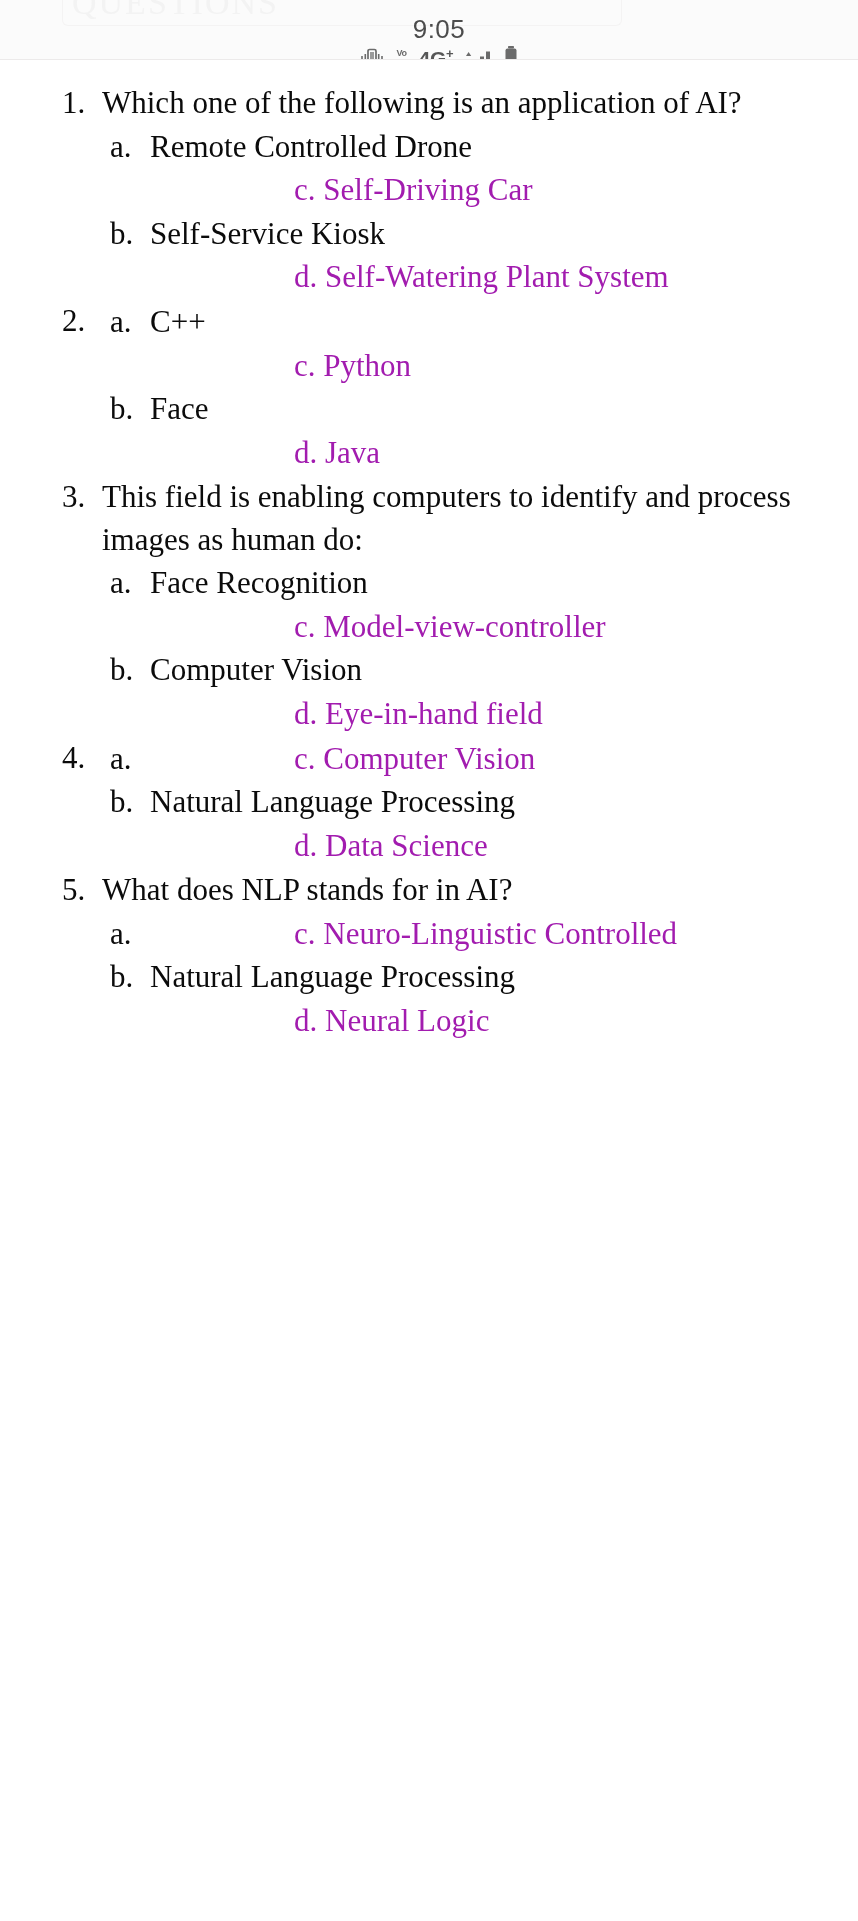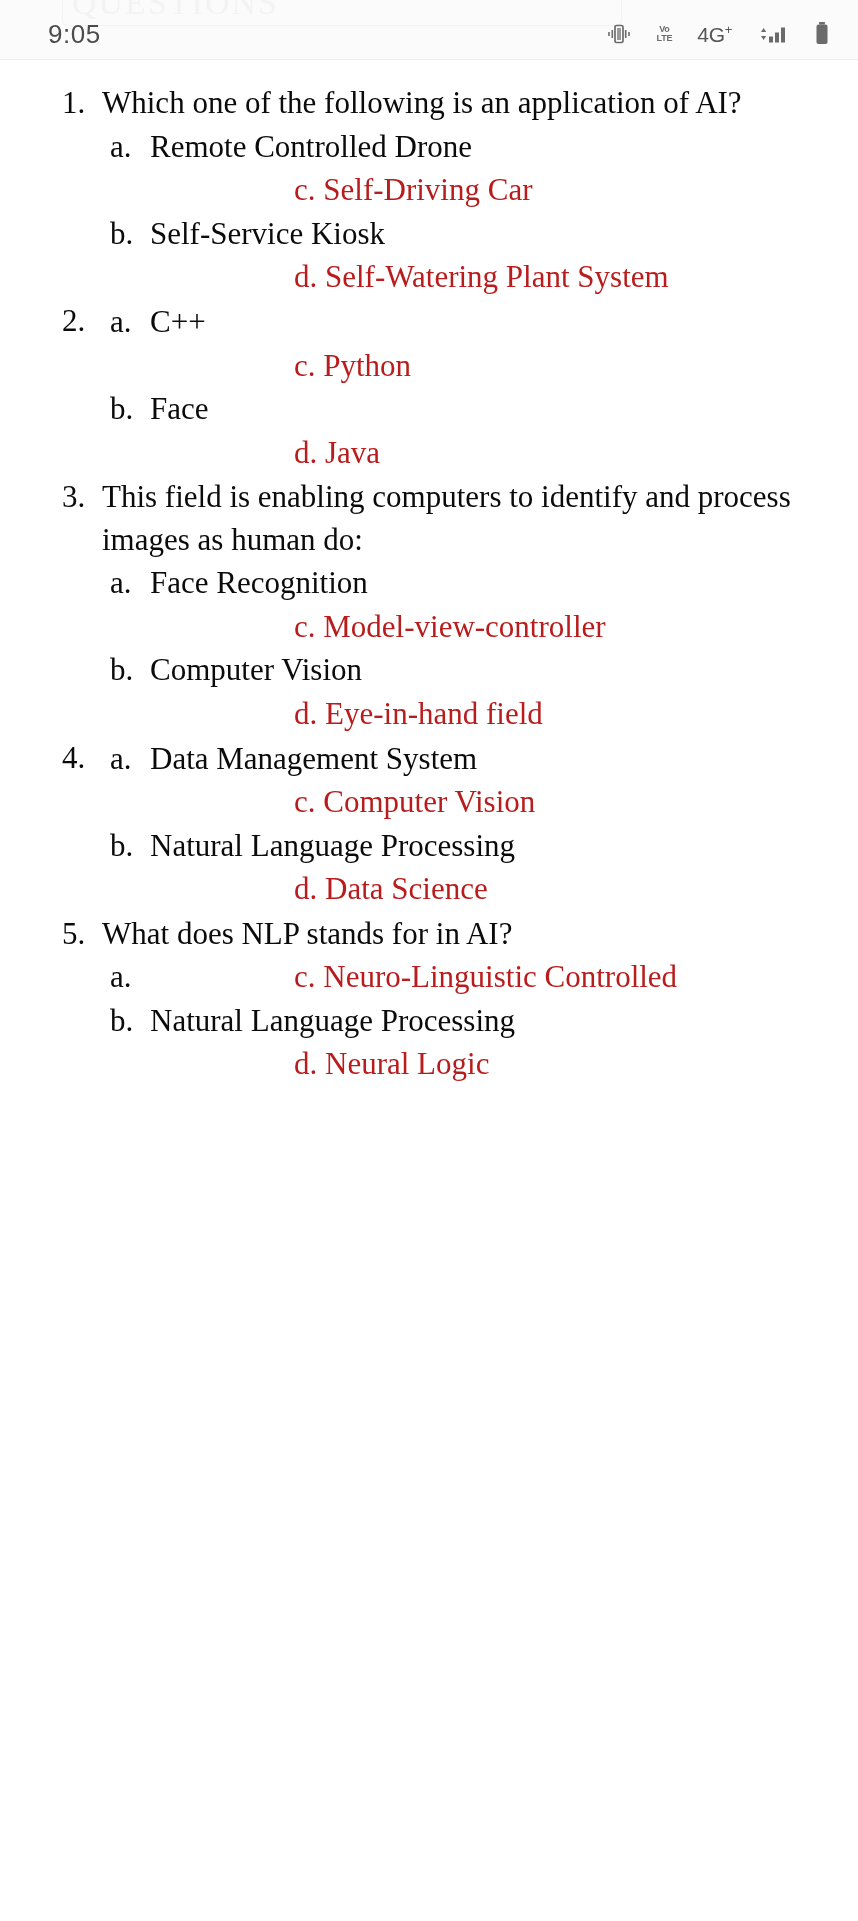--- a/index.html
+++ b/index.html
@@ -26,35 +26,36 @@
   }
   .ghost-card{
     position:absolute; left:62px; top:-18px; width:560px; height:44px;
     background:transparent; border:1px solid #f4f3f3; border-top:none;
     border-radius:0 0 6px 6px;
   }
   .status-bar{
     position:absolute; left:0; top:14px; width:858px; height:40px;
     display:flex; align-items:center; justify-content:space-between;
     padding:0 28px 0 48px;
+    flex-direction:column;
   }
   .clock{
     font-family:"Liberation Sans", sans-serif;
     font-size:26px; color:#4c4c4c; letter-spacing:.5px;
   }
-  .status-icons{ display:flex; align-items:center; gap:25px; }
+  .status-icons{ display:flex; align-items:center; gap:9px; }
   .si{ display:flex; align-items:center; color:#6b6b6b; }
   .volte{
     font-family:"Liberation Sans", sans-serif;
     font-size:9px; font-weight:bold; line-height:9px;
     color:#6b6b6b; text-align:center; letter-spacing:-.2px;
   }
   .net-label{
     font-family:"Liberation Sans", sans-serif;
-    font-size:21px; color:#565656; letter-spacing:-.3px;
+    font-size:21px; color:#565656; letter-spacing:-.3px;font-weight:bold;
   }
   .net-label sup{ font-size:13px; vertical-align:super; }
 
   
   .page{
     position:absolute; left:0; top:60px; width:858px;
     background:#ffffff;
     padding:22px 24px 0 24px;
   }
   .qlist{ list-style:none; }
@@ -81,21 +82,21 @@
   .opt-letter{
     position:absolute; left:86px; top:0;
     font-size:31px; line-height:1.40; color:#0b0b0b;
   }
   
   .opt-tabbed{
     position:relative;
     padding-left:126px;
     text-indent:144px;
     font-size:31px; line-height:1.40;
-    color:#b91c1c;
+    color:#a21caf;
   }
 </style>
 </head>
 <body>
 
 <div id="app">
 
   <div class="top-chrome">
 
     <div class="ghost-card"></div>
@@ -226,21 +227,20 @@
         </ul>
       </li>
 
       <li class="qitem">
         <div class="qhead">
           <span class="qnum">4.</span>
         </div>
         <ul class="opts">
           <li class="opt">
             <span class="opt-letter">a.</span>
-            <span>Data Management System</span>
           </li>
           <li class="opt-tabbed">
             <span>c. </span>
             <span>Computer Vision</span>
           </li>
           <li class="opt">
             <span class="opt-letter">b.</span>
             <span>Natural Language Processing</span>
           </li>
           <li class="opt-tabbed">

